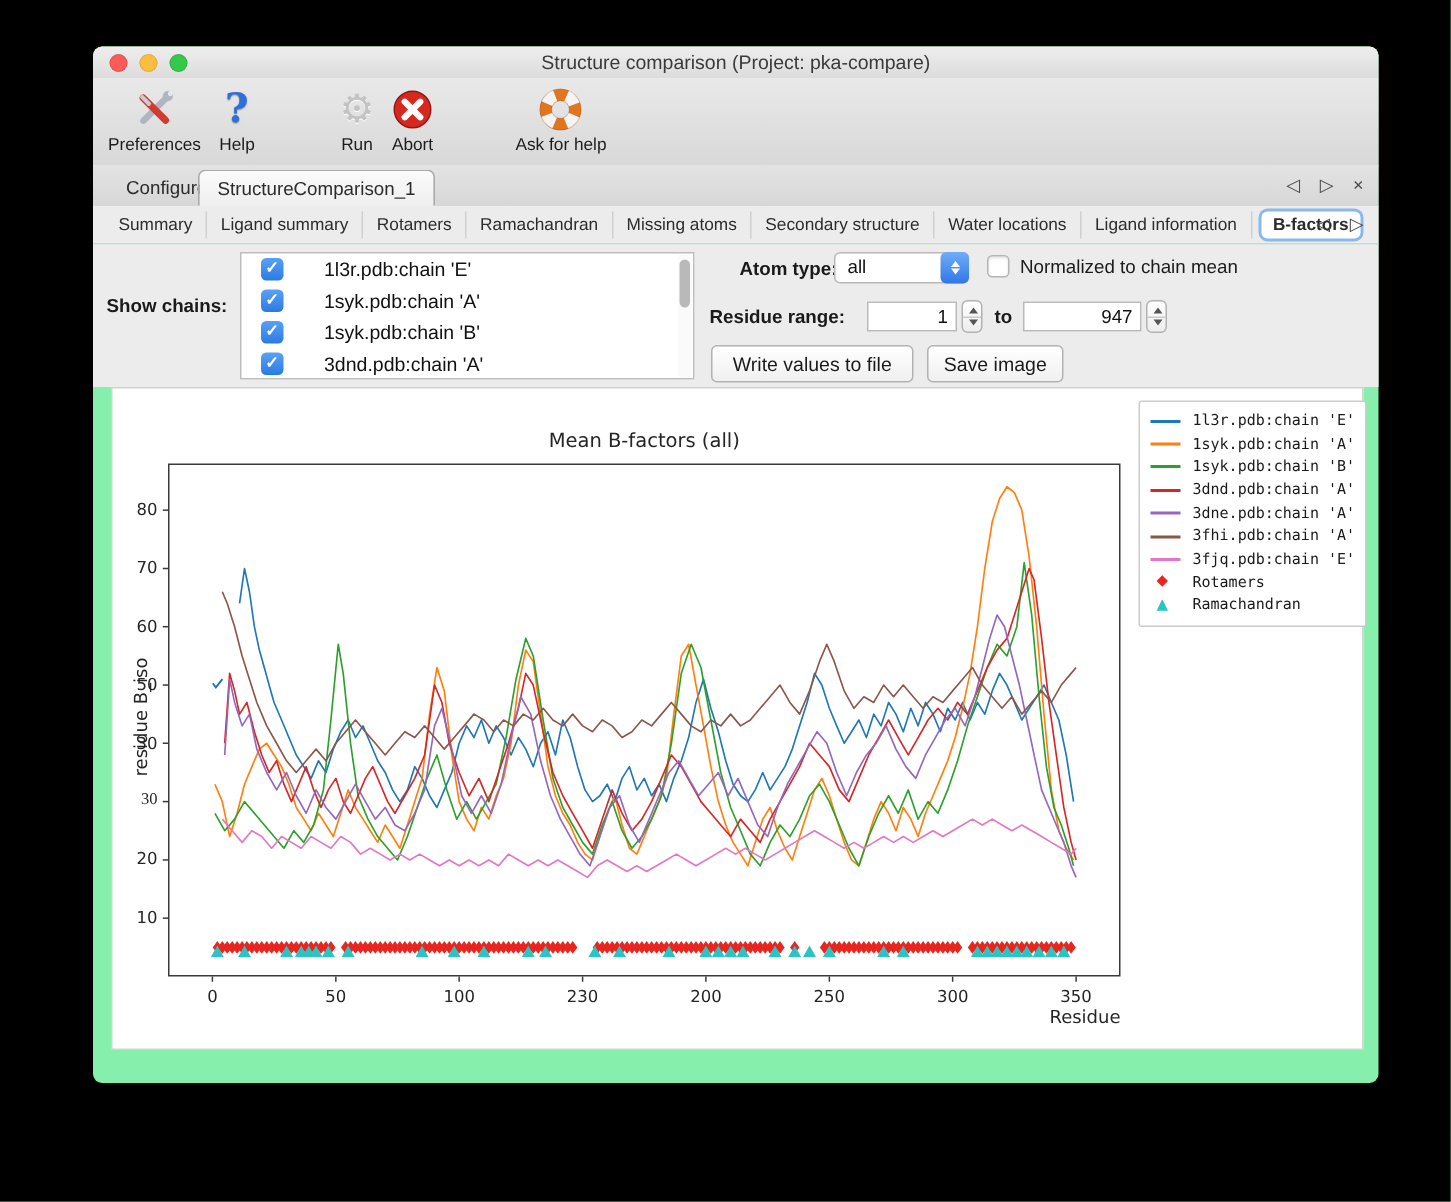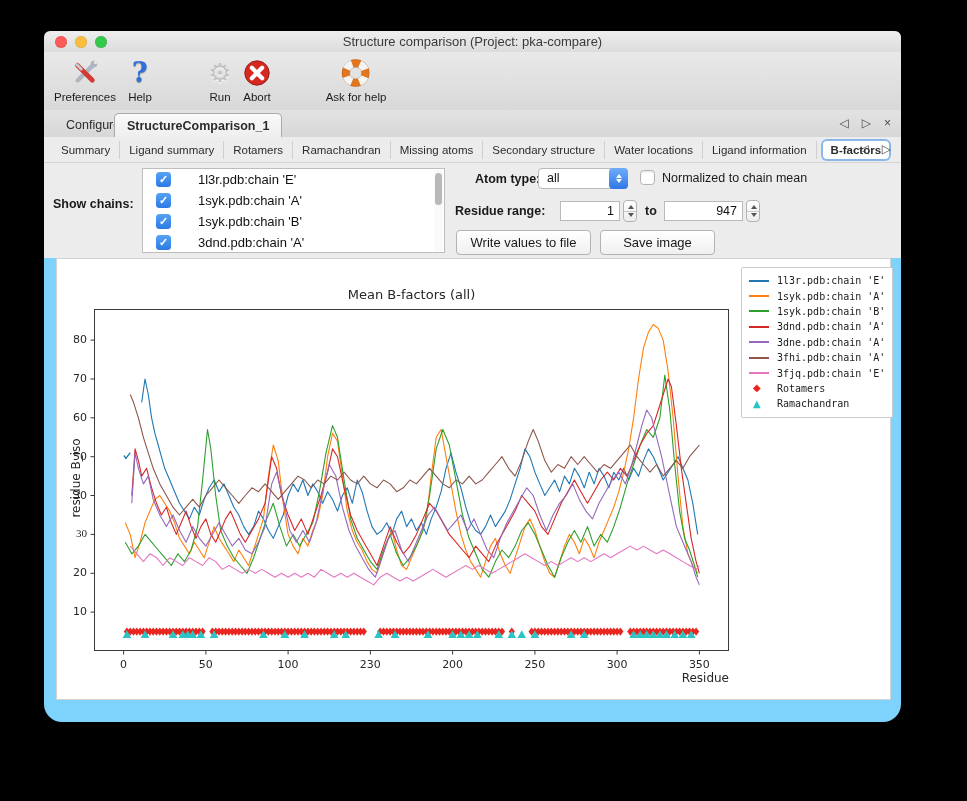--- a/index.html
+++ b/index.html
@@ -1,20 +1,20 @@
 <!DOCTYPE html>
 <html><head>
 <meta charset="utf-8">
 <style>
   html,body{margin:0;padding:0;}
   body{width:967px;height:801px;background:#000;font-family:"Liberation Sans",sans-serif;
        -webkit-font-smoothing:antialiased;position:relative;overflow:hidden;}
   .screen{position:absolute;inset:0;background:#000;}
-  .window{position:absolute;left:44px;top:31px;width:857px;height:691px;background:#7dd3fc;
-          border-radius:18px;box-shadow:0 18px 45px rgba(0,0,0,.65),0 0 0 1px rgba(0,0,0,.35);}
+  .window{position:absolute;left:62px;top:31px;width:857px;height:691px;background:#86efac;
+          border-radius:6px;box-shadow:0 18px 45px rgba(0,0,0,.65),0 0 0 1px rgba(0,0,0,.35);}
   
   .titlebar{position:absolute;left:0;top:0;width:100%;height:21px;
             background:linear-gradient(#eeeeee,#dcdcdc);border-radius:6px 6px 0 0;}
   .lights{position:absolute;left:11px;top:5px;display:flex;gap:8px;}
   .light{width:12px;height:12px;border-radius:50%;box-shadow:inset 0 0 1px rgba(0,0,0,.35);}
   .light.red{background:#fc5b57;}.light.yellow{background:#fdbe3f;}.light.green{background:#34c94b;}
   .wtitle{position:absolute;left:0;right:0;top:0;height:21px;line-height:21px;text-align:center;
           font-size:13px;color:#3a3a3a;}
   
   .toolbar{position:absolute;left:0;top:21px;width:100%;height:58px;
@@ -23,21 +23,21 @@
   .tool .icanvas{height:36px;display:flex;align-items:center;justify-content:center;}
   .tool .tlabel{font-size:11.5px;color:#1c1c1c;margin-top:0px;white-space:nowrap;}
   .qmark{font-family:"DejaVu Serif",serif;font-weight:bold;font-size:27px;color:#2f6fdb;
          text-shadow:0 1px 1px rgba(0,0,0,.4);line-height:30px;}
   .gear{font-size:26px;color:#c3c3c3;text-shadow:0 1px 0 #fff;line-height:30px;font-family:"DejaVu Sans",sans-serif;}
   
   .tabrow1{position:absolute;left:0;top:79px;width:100%;height:27px;
            background:linear-gradient(#e3e3e3,#d7d7d7);border-bottom:1px solid #b5b5b5;}
   .maintab{position:absolute;top:3px;height:24px;line-height:24px;font-size:12.5px;color:#2c2c2c;padding:0 12px;}
   .maintab.active{background:linear-gradient(#fafafa,#eeeeee);border:1px solid #a9a9a9;border-bottom:none;
-                  border-radius:5px 5px 0 0;font-weight:bold;padding-left:12px;}
+                  border-radius:5px 5px 0 0;font-weight:normal;padding-left:12px;}
   .tabnav{position:absolute;right:10px;top:6px;font-size:12px;color:#4a4a4a;display:flex;gap:13px;}
   .tabrow2{position:absolute;left:0;top:106px;width:100%;height:26px;background:#ececec;
            border-bottom:1px solid #d4d4d4;display:flex;align-items:center;padding-left:8px;box-sizing:border-box;}
   .subtab{font-size:11.5px;color:#2c2c2c;padding:3px 9px;border-right:1px solid #cfcfcf;white-space:nowrap;}
   .subtab:last-of-type{border-right:none;}
   .subtab.selected{background:#fff;border:none;border-radius:4px;box-shadow:0 0 0 2px #8ab8ea;
                    font-weight:bold;padding:3px 8px;margin:0 6px;}
   .tabnav2{position:absolute;right:10px;top:5px;font-size:12px;color:#4a4a4a;display:flex;gap:13px;}
   
   .controls{position:absolute;left:0;top:132px;width:100%;height:95px;background:#ececec;}
@@ -236,21 +236,21 @@
       </div>
       <div style="position:absolute;left:601px;top:41px;font-size:12.5px;font-weight:bold;color:#1a1a1a;">to</div>
       <input class="field" style="left: 620px; top: 38px; width: 79px;" value="947">
       <div class="stepper" style="left:702px;top:37px;">
         <div class="sup"></div>
           <div class="mid"></div>
           <div class="sdn"></div>
       </div>
 
       <div class="pushbtn" style="left:412px;width:135px;">Write values to file</div>
-      <div class="pushbtn" style="left:556px;width:115px;">Save image</div>
+      <div class="pushbtn" style="left:556px;width:91px;">Save image</div>
     </div>
 
     <div class="chartpanel" id="figure">
       <div class="fig-title">Mean B-factors (all)</div>
       <div class="ylabel">residue B_iso</div>
       <div class="xlabel">Residue</div>
       <svg id="plot-svg" width="635" height="342">
           <rect x="0.5" y="0.5" width="634" height="341" fill="none" stroke="#3a3a3a" stroke-width="1"></rect>
           <line x1="29.6" y1="342" x2="29.6" y2="345.5" stroke="#3a3a3a" stroke-width="1"></line>
           <line x1="111.9" y1="342" x2="111.9" y2="345.5" stroke="#3a3a3a" stroke-width="1"></line>

